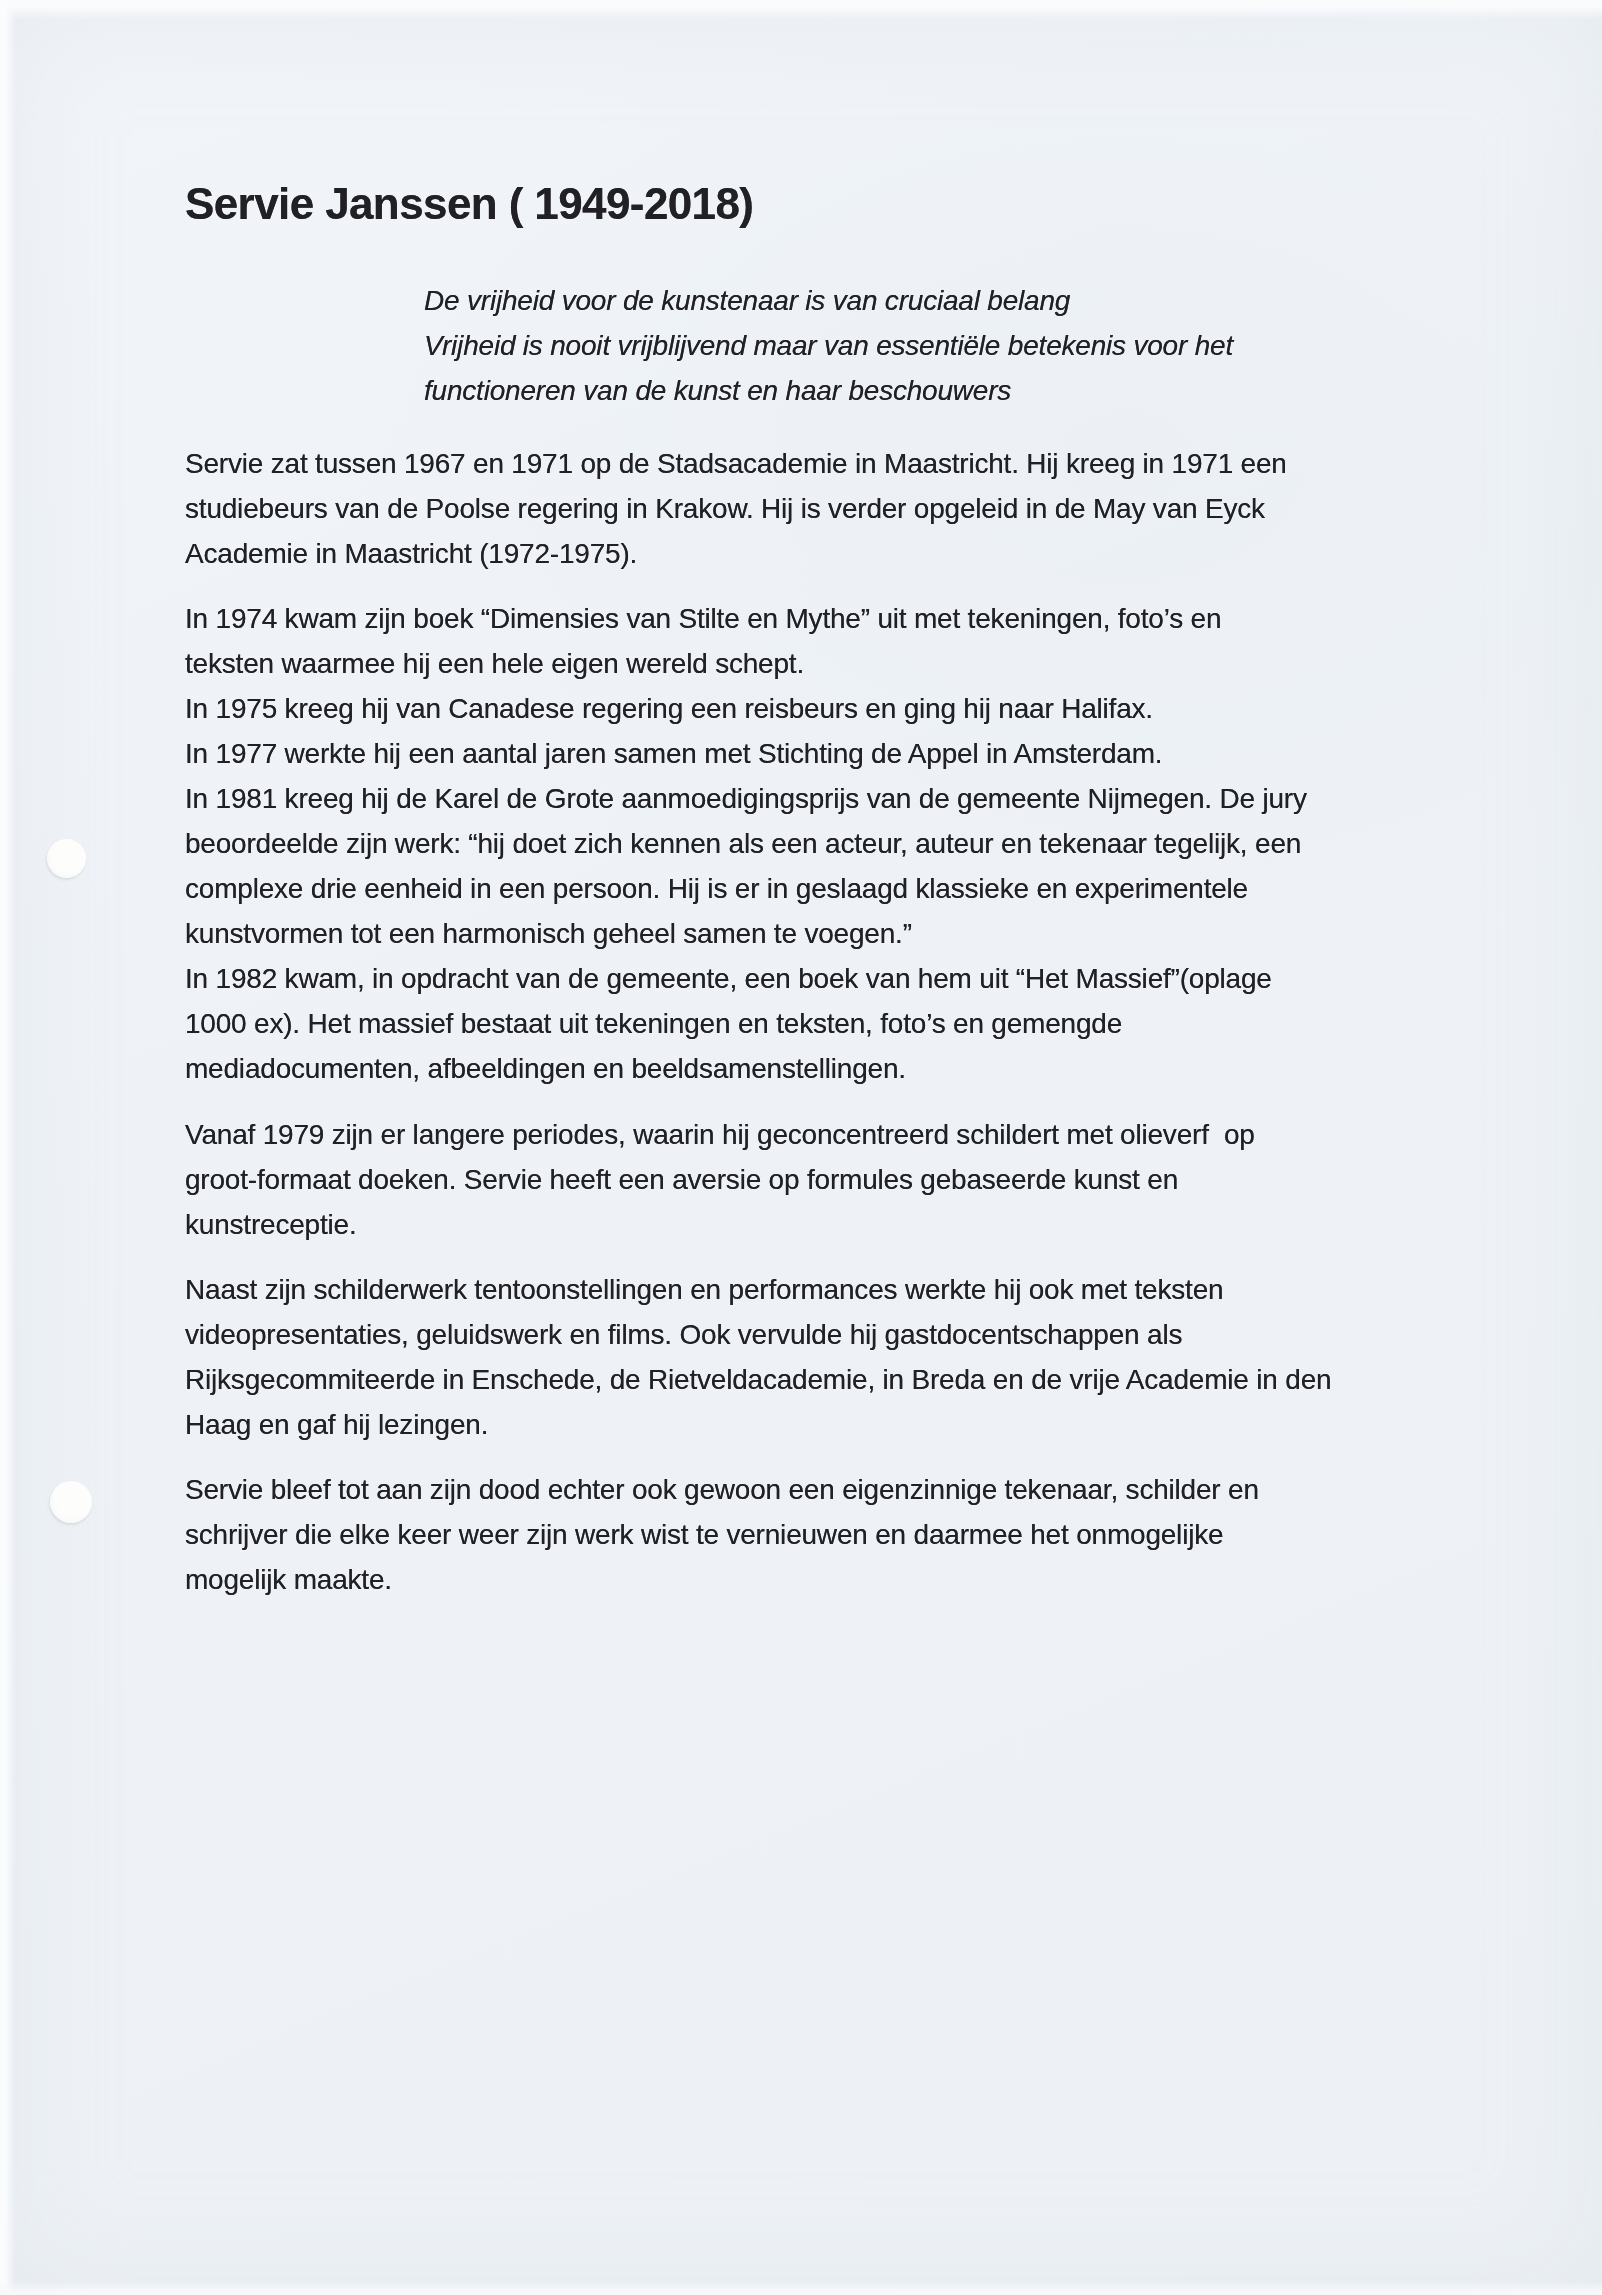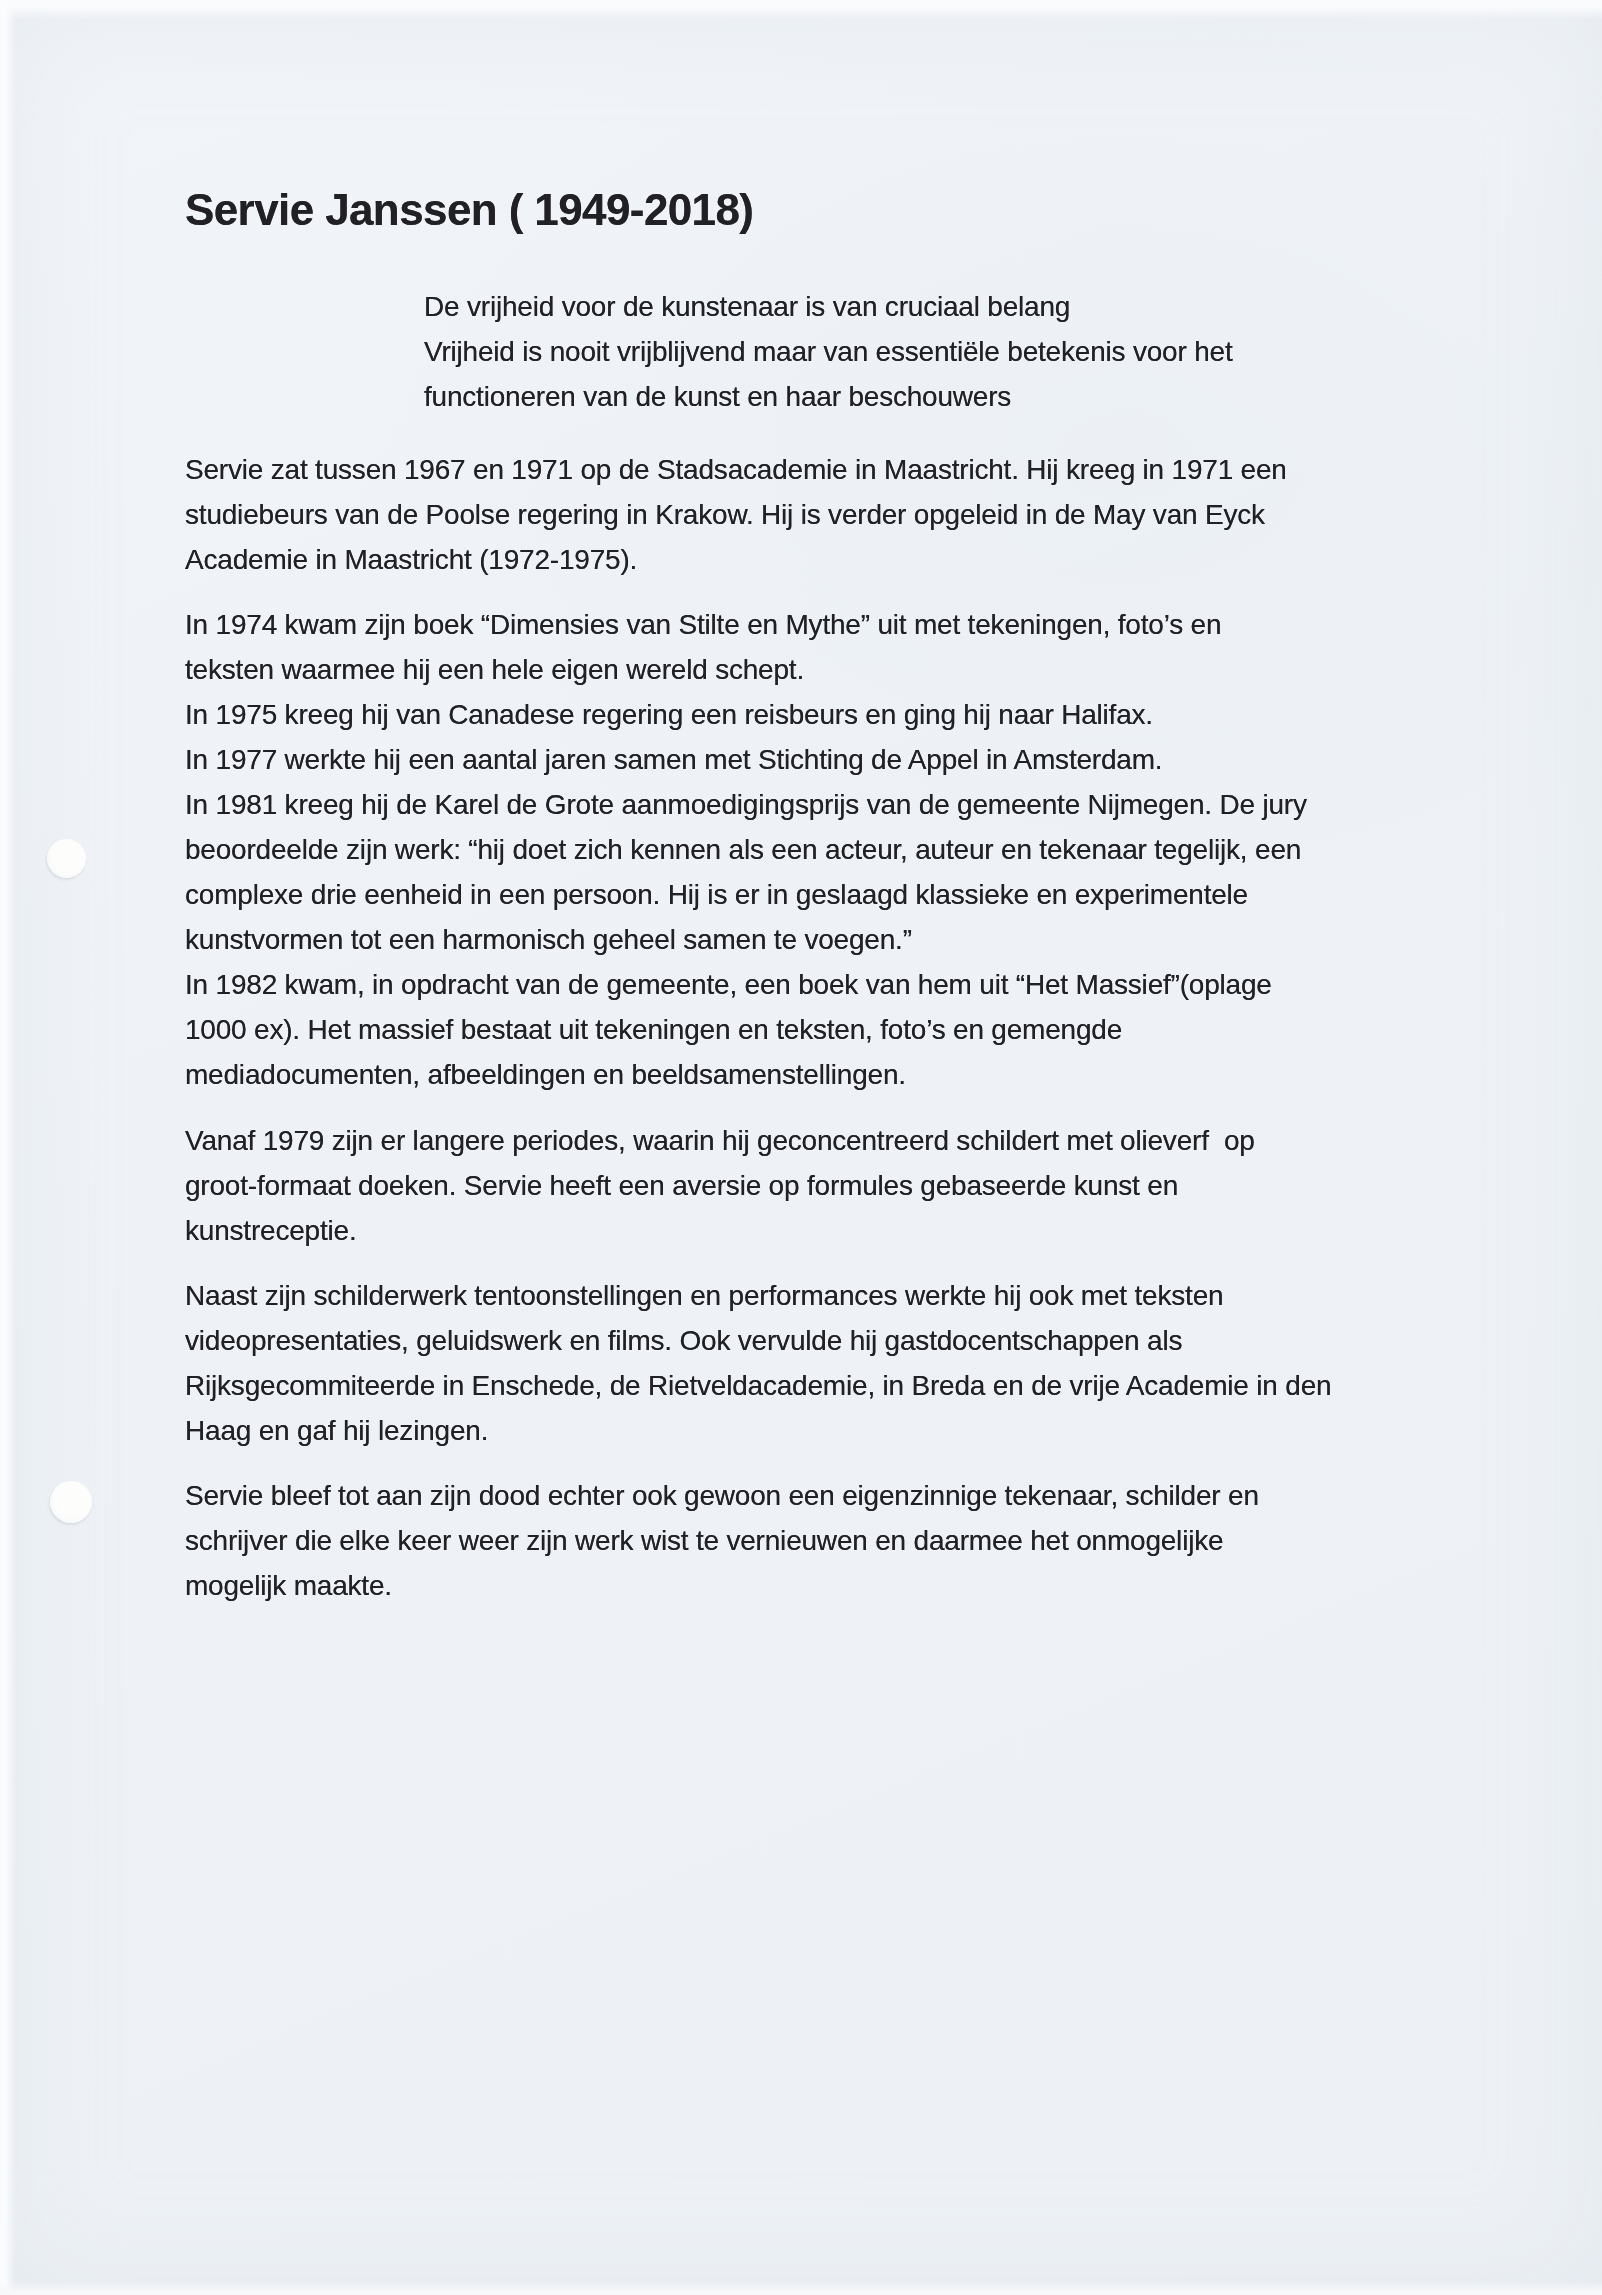--- a/index.html
+++ b/index.html
@@ -31,38 +31,39 @@
     position: absolute; left: 0; top: 0; width: 100%; height: 20px;
     background: linear-gradient(180deg, #fafbfc 30%, rgba(250,251,252,0) 100%);
   }
   .edge-bottom {
     position: absolute; left: 0; bottom: 0; width: 100%; height: 13.6px;
     background: linear-gradient(0deg, #f6f8fa 25%, rgba(246,248,250,0) 100%);
   }
   .content {
     position: absolute;
     left: 185px;
-    top: 184px;
+    top: 178px;
     width: 1393px;
     color: #212125;
     font-size: 28px;
     line-height: 45px;
     letter-spacing: -0.2px;
     text-shadow: 0 0 0.4px rgba(33,33,37,0.75);
   }
   .doc-title {
     margin: 0 0 48px 0;
     font-size: 44px;
     line-height: 52px;
     font-weight: 600;
     letter-spacing: -0.6px;
     white-space: pre-wrap;
   }
   .epigraph {
     margin: 0 0 28px 239px;
+    font-style: italic;
     white-space: pre-wrap;
   }
   .para {
     margin: 0 0 20.3px 0;
     white-space: pre-wrap;
   }
   .para:last-child { margin-bottom: 0; }
   .punch-hole {
     position: absolute;
     border-radius: 50%;

